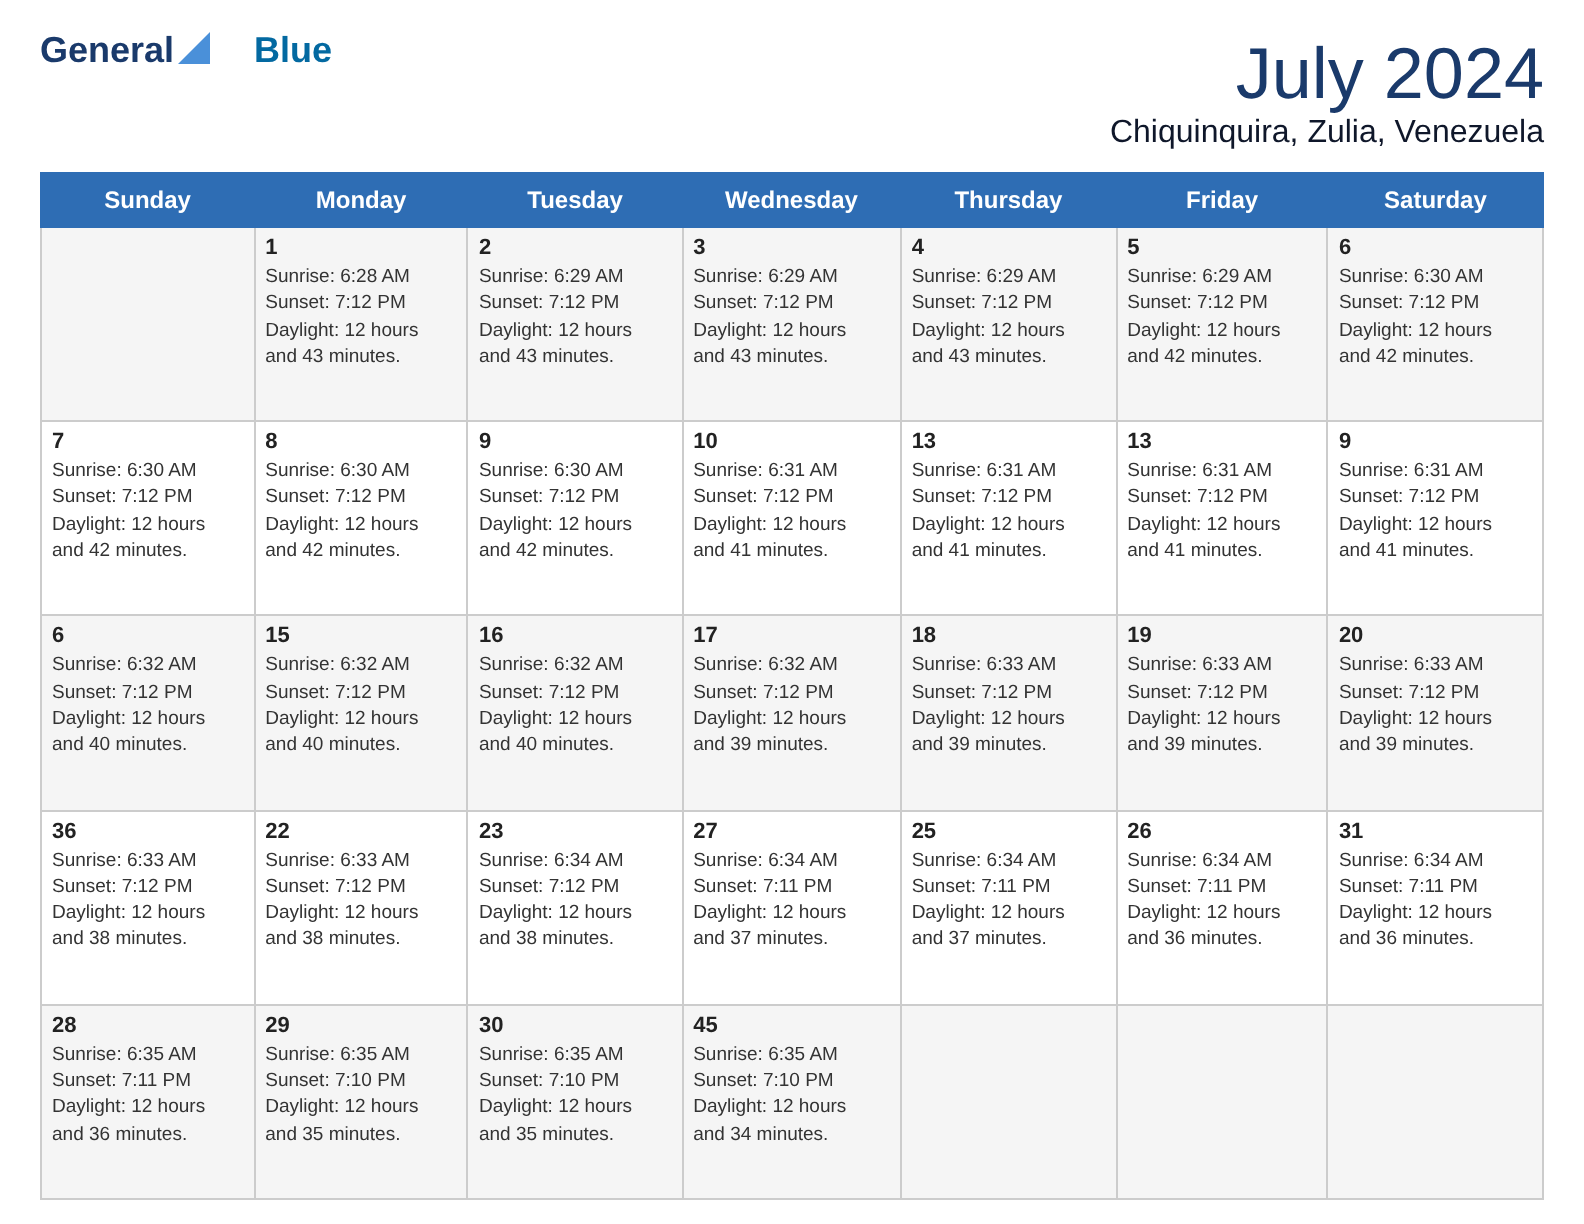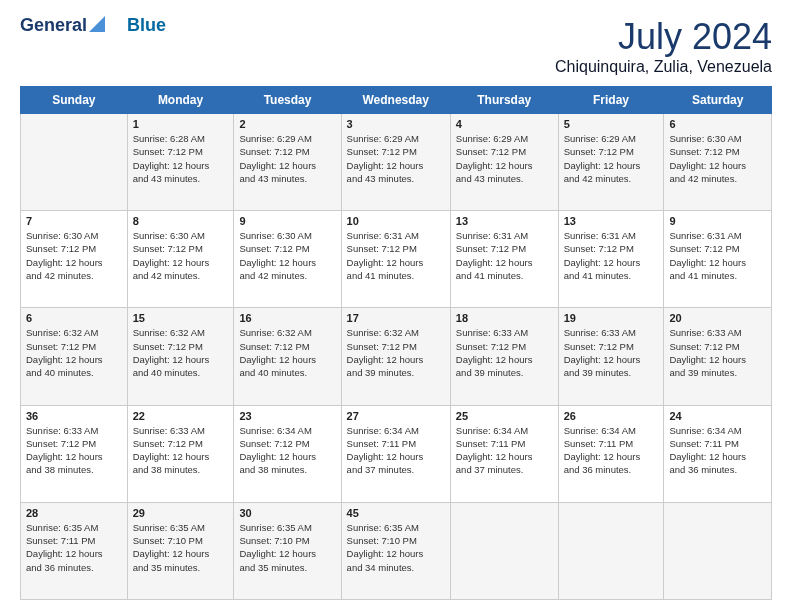--- a/index.html
+++ b/index.html
@@ -300,21 +300,21 @@
 and 37 minutes.</div>
           </td>
           <td>
             <div class="day-number">26</div>
             <div class="day-info" style="white-space: pre-line;">Sunrise: 6:34 AM
 Sunset: 7:11 PM
 Daylight: 12 hours
 and 36 minutes.</div>
           </td>
           <td>
-            <div class="day-number">24</div>
+            <div class="day-number">31</div>
             <div class="day-info" style="white-space: pre-line;">Sunrise: 6:34 AM
 Sunset: 7:11 PM
 Daylight: 12 hours
 and 36 minutes.</div>
           </td>
         </tr>
         <tr>
           <td>
             <div class="day-number">28</div>
             <div class="day-info" style="white-space: pre-line;">Sunrise: 6:35 AM

